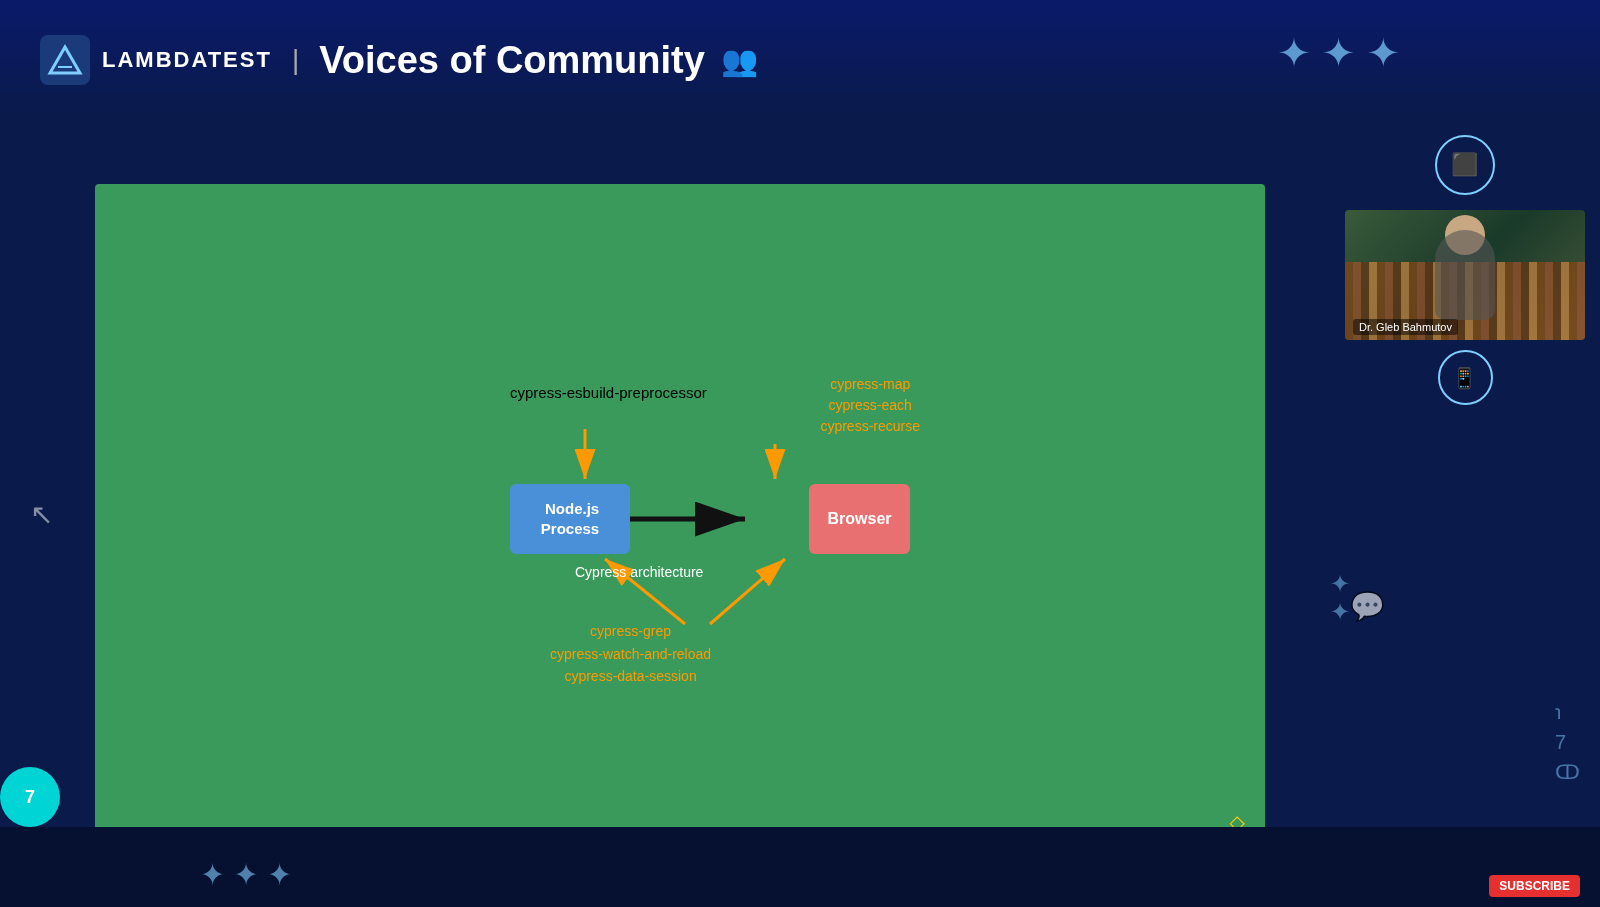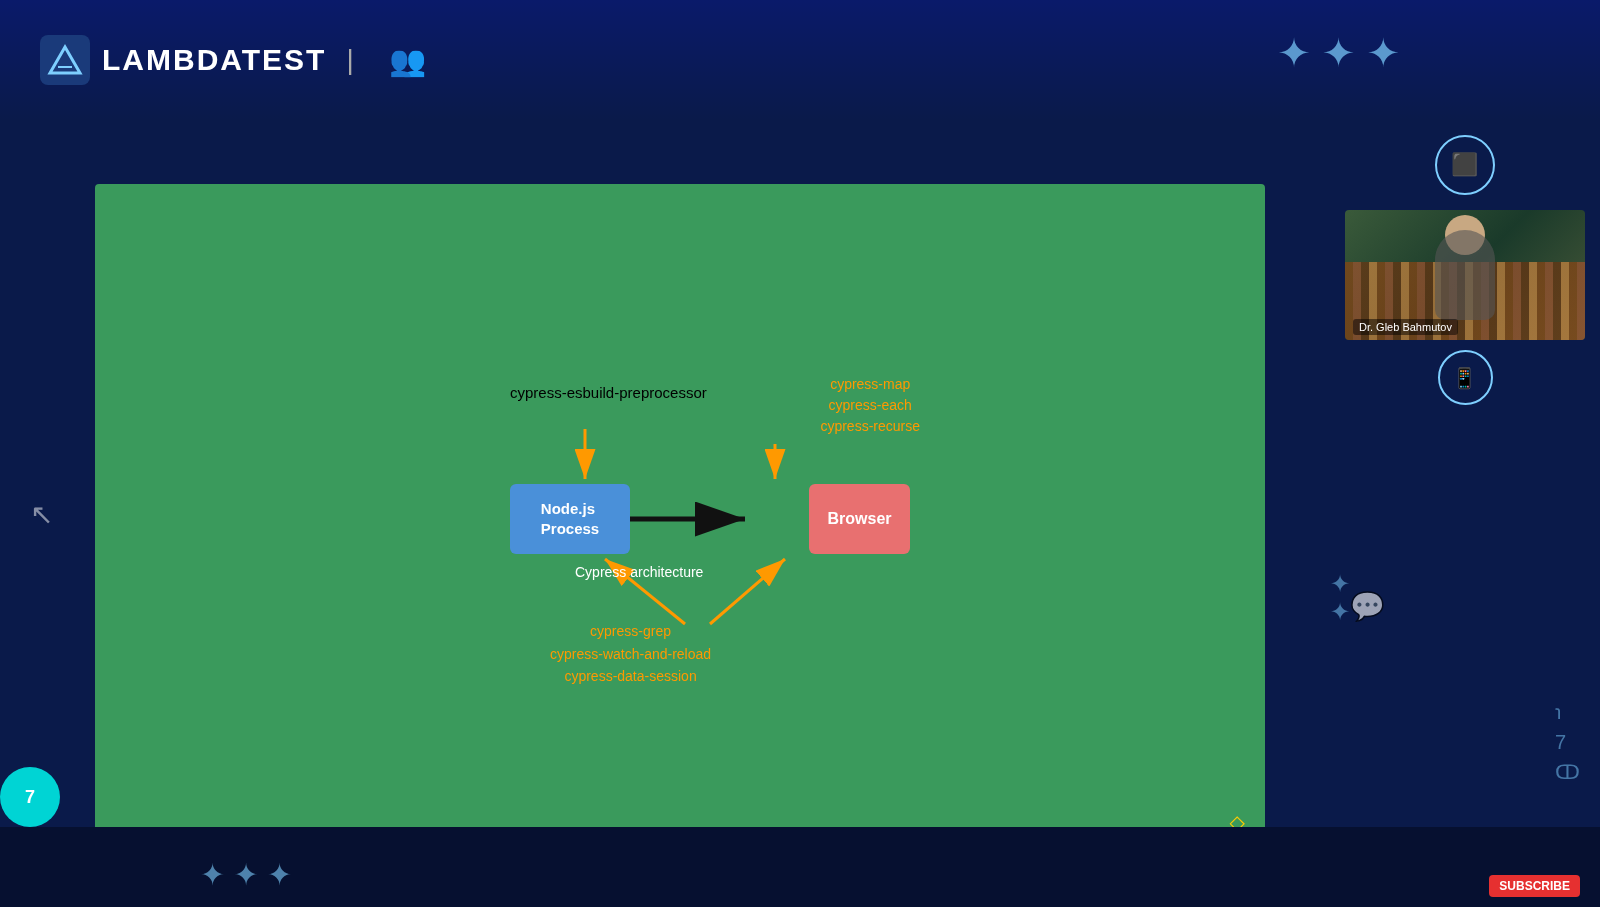--- a/index.html
+++ b/index.html
@@ -27,21 +27,21 @@
       display: flex;
       align-items: center;
       gap: 12px;
     }
     .logo-icon {
       width: 50px;
       height: 50px;
     }
     .logo-text {
       color: white;
-      font-size: 30px;
+      font-size: 22px;
       font-weight: 700;
       letter-spacing: 2px;
     }
     .divider {
       color: #aaa;
       font-size: 28px;
       margin: 0 20px;
     }
     .voices-title {
       color: white;
@@ -171,21 +171,21 @@
       width: 120px;
       height: 70px;
       background: #4a90d9;
       border-radius: 6px;
       display: flex;
       align-items: center;
       justify-content: center;
       color: white;
       font-size: 15px;
       font-weight: bold;
-      text-align: left;
+      text-align: right;
       line-height: 1.3;
     }
 
     
     .browser-box {
       position: absolute;
       right: 20px;
       top: 160px;
       width: 101px;
       height: 70px;
@@ -419,20 +419,21 @@
   <div class="logo-area">
 
     <svg class="logo-icon" viewBox="0 0 50 50" fill="none">
       <rect width="50" height="50" rx="8" fill="#1a3a7a"></rect>
       <path d="M10 38 L25 12 L40 38 Z" fill="none" stroke="#7ecfff" stroke-width="3"></path>
       <path d="M18 32 L32 32" stroke="#7ecfff" stroke-width="2"></path>
     </svg>
     <span class="logo-text">LAMBDATEST</span>
   </div>
   <span class="divider">|</span>
+  <span class="voices-title">Voices of Community</span>
   <span class="community-icon">👥</span>
   <div class="sparkle-top-right">✦ ✦ ✦</div>
 </div>
 
 <div class="main-content">
 
   <div class="slide-panel">
     <div class="left-cursor">↖</div>
     <div class="left-circle">7</div>
     <div class="bottom-timer">↻</div>

